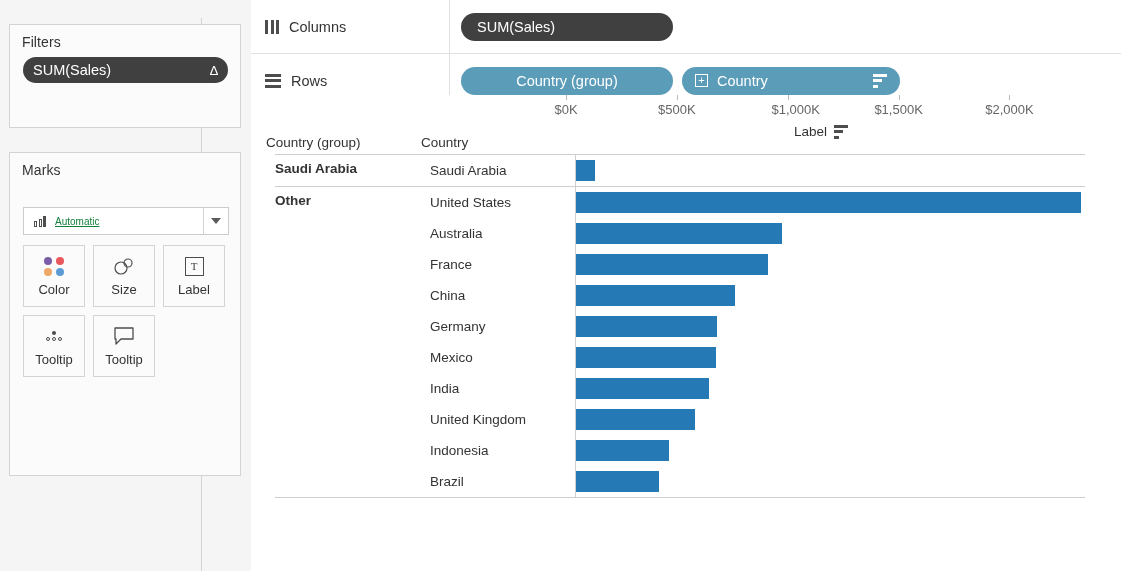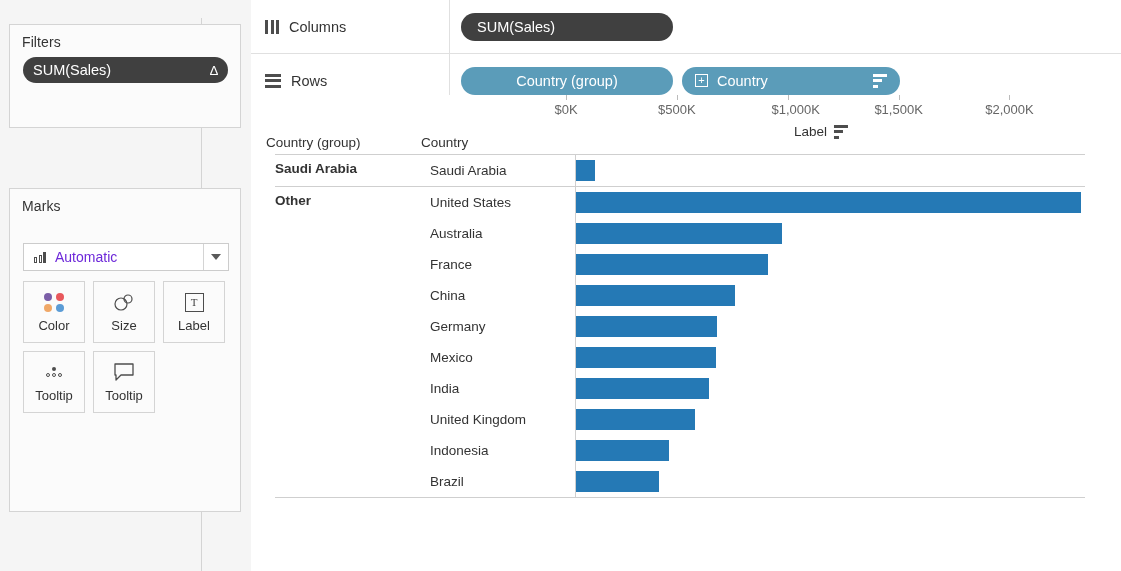--- a/index.html
+++ b/index.html
@@ -39,21 +39,21 @@
     border: 1px solid #d4d4d4;
     box-sizing: border-box;
   }
   .card-title {
     font-size: 14px;
     color: #333333;
     padding: 9px 0 0 12px;
     letter-spacing: .1px;
   }
   .filters-card { top: 6px; width: 232px; height: 104px; }
-  .marks-card   { top: 134px; width: 232px; height: 324px; margin-top: 36px; }
+  .marks-card   { top: 134px; width: 232px; height: 324px; }
 
   
   .pill {
     display: flex;
     align-items: center;
     border-radius: 12px;
     height: 24px;
     font-size: 14px;
     color: #ffffff;
     padding: 0 10px;
@@ -93,21 +93,21 @@
     margin-left: 10px;
     display: flex;
     align-items: flex-end;
     gap: 1.5px;
     height: 11px;
   }
   .mt-icon i { display: block; width: 3px; background: transparent; border: 1px solid #4d4d4d; box-sizing: border-box; }
   .mt-icon i:nth-child(1) { height: 6px; }
   .mt-icon i:nth-child(2) { height: 8px; }
   .mt-icon i:nth-child(3) { height: 11px; background: #4d4d4d; }
-  .marks-type .mt-label { margin-left: 9px; font-size: 14px; color: #6d28d9; }
+  .marks-type .mt-label { margin-left: 9px; font-size: 10px; color: #15803d; text-decoration: underline; }
   .mt-arrow {
     position: absolute;
     right: 0; top: 0;
     width: 24px; height: 26px;
     border-left: 1px solid #d4d4d4;
     display: flex; align-items: center; justify-content: center;
   }
   .caret-down {
     width: 0; height: 0;
     border-left: 5px solid transparent;

